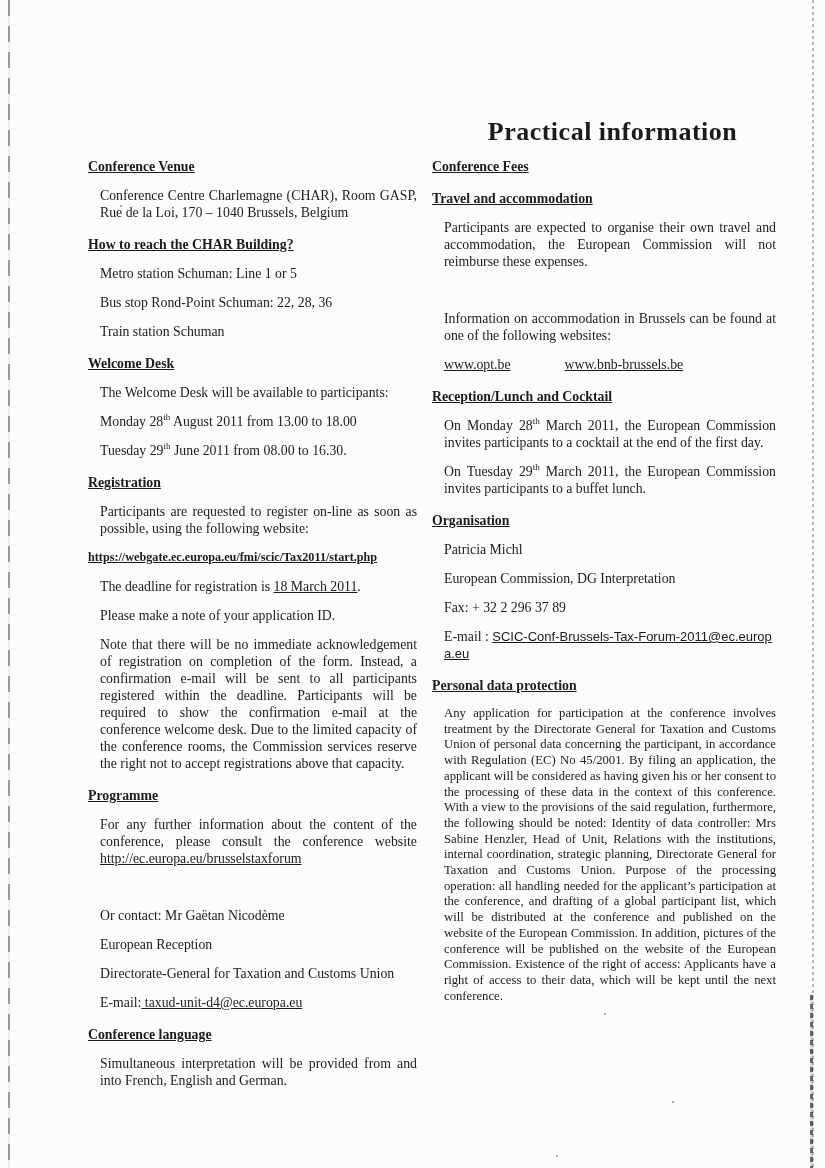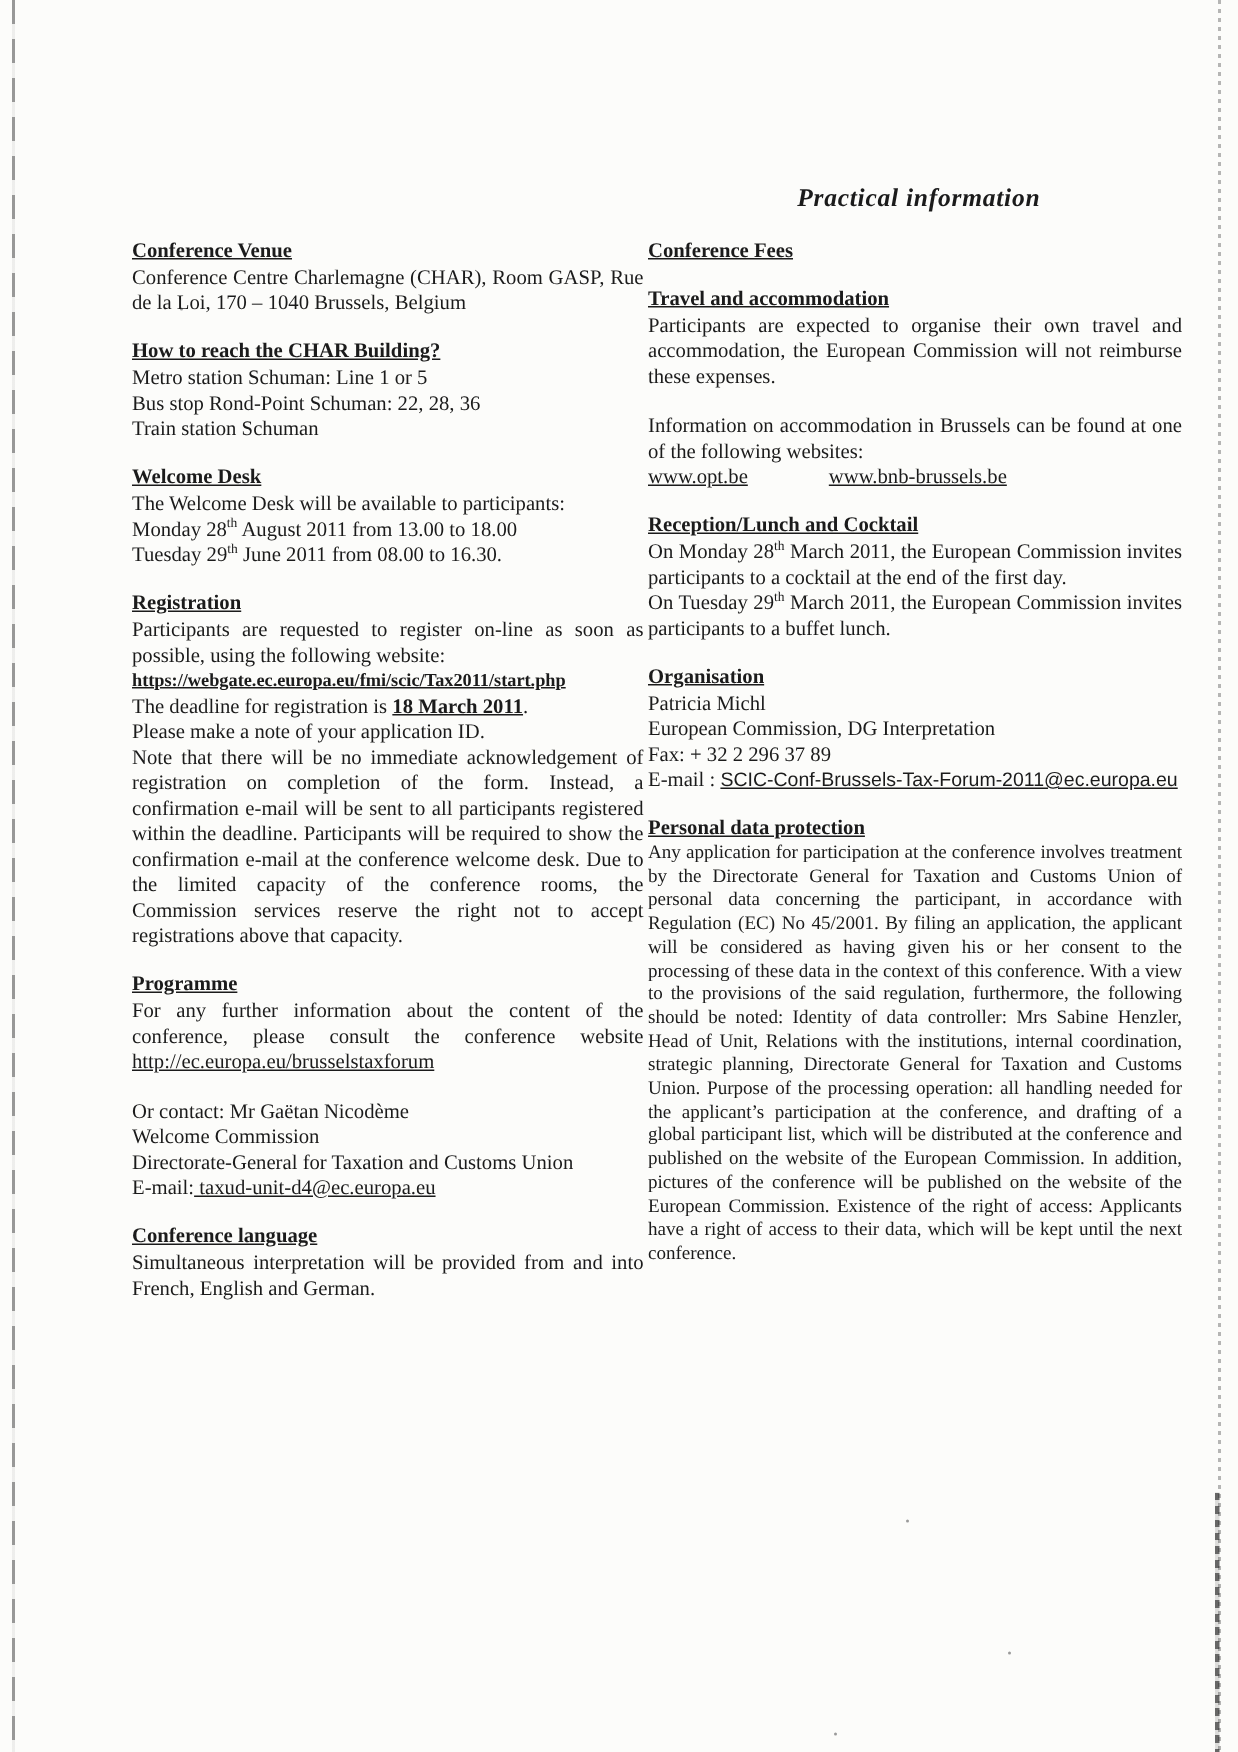--- a/index.html
+++ b/index.html
@@ -5,33 +5,33 @@
   html,body{margin:0;padding:0;}
   body{
     width:825px;height:1168px;position:relative;overflow:hidden;
     background:#fcfcfa;
     font-family:"Liberation Serif","DejaVu Serif",serif;
     color:#1b1b1b;
     font-size:13.8px;line-height:17px;
   }
   .page-title{
     position:absolute;left:440px;top:118px;width:345px;
-    text-align:center;font-size:17px;line-height:28px;
-    font-weight:bold;font-style:italic;letter-spacing:.5px;
+    text-align:center;font-size:26px;line-height:28px;
+    font-weight:bold;letter-spacing:.5px;
   }
   .col{position:absolute;top:158px;}
   .col-left{left:88px;width:341px;}
   .col-right{left:432px;width:356px;}
   .sec{margin:0 0 15px 0;}
   .sec-h{font-weight:bold;text-decoration:underline;margin:0 0 1px 0;}
-  p{margin:0;}
+  p{margin:12px;}
   .just{text-align:justify;}
   .gap{height:16px;}
   .lnk{text-decoration:underline;color:#1b1b1b;cursor:pointer;text-align:right;}
-  .bold-u{font-weight:bold;text-decoration:underline;}
+  .bold-u{font-weight:normal;text-decoration:underline;}
   .url-sm{
     font-weight:bold;font-size:12.2px;line-height:17px;
     text-decoration:underline;word-break:break-all;display:block;
   }
   .sans-link{
     font-family:"Liberation Sans","DejaVu Sans",sans-serif;
     font-size:13px;text-decoration:underline;word-break:break-all;
   }
   .small-just{font-size:12.7px;line-height:15.7px;text-align:justify;}
   sup{font-size:9px;line-height:0;}
@@ -95,21 +95,21 @@
     <p><span>The deadline for registration is </span><span class="bold-u">18 March 2011</span><span>.</span></p>
     <p>Please make a note of your application ID.</p>
     <p class="just">Note that there will be no immediate acknowledgement of registration on completion of the form. Instead, a confirmation e-mail will be sent to all participants registered within the deadline. Participants will be required to show the confirmation e-mail at the conference welcome desk. Due to the limited capacity of the conference rooms, the Commission services reserve the right not to accept registrations above that capacity.</p>
   </div>
 
   <div class="sec">
     <div class="sec-h">Programme</div>
     <p class="just"><span>For any further information about the content of the conference, please consult the conference website </span><span class="lnk">http://ec.europa.eu/brusselstaxforum</span></p>
     <div class="gap"></div>
     <p>Or contact: Mr Gaëtan Nicodème</p>
-    <p>Welcome Commission</p>
+    <p>European Reception</p>
     <p>Directorate-General for Taxation and Customs Union</p>
     <p><span>E-mail:</span><span class="lnk"> taxud-unit-d4@ec.europa.eu</span></p>
   </div>
 
   <div class="sec">
     <div class="sec-h">Conference language</div>
     <p class="just">Simultaneous interpretation will be provided from and into French, English and German.</p>
   </div>
 
 </div>

